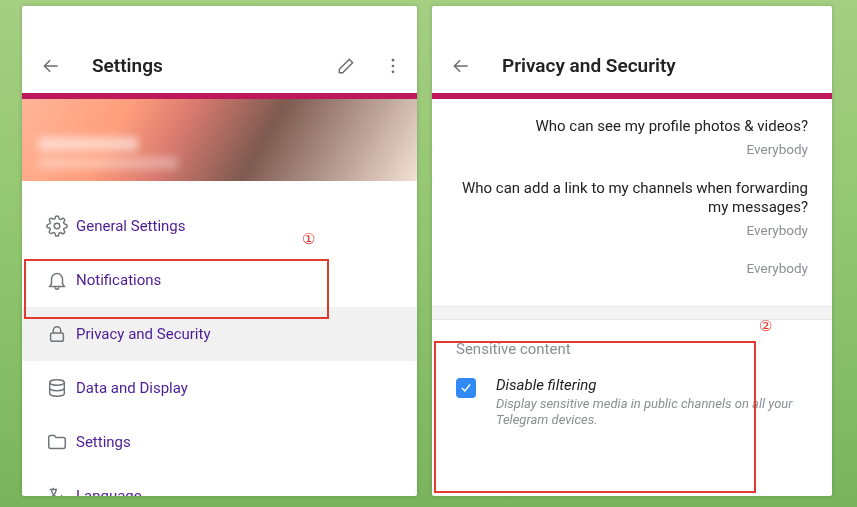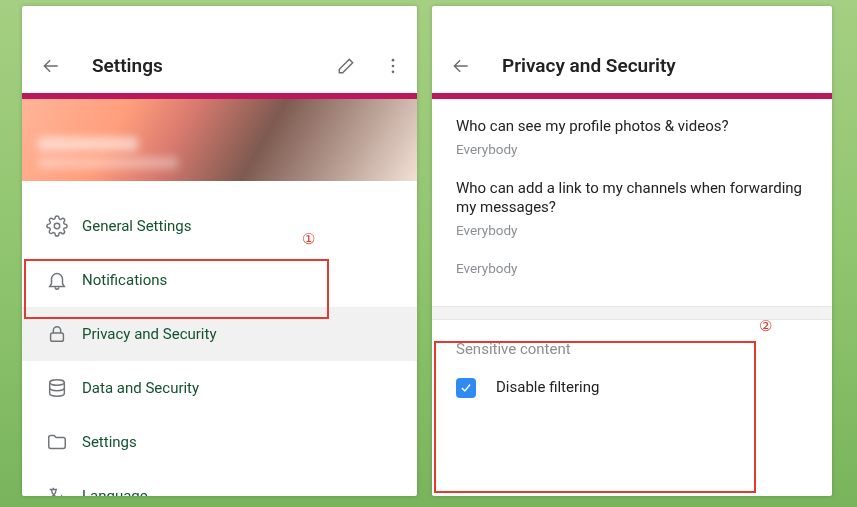--- a/index.html
+++ b/index.html
@@ -91,34 +91,35 @@
     border-radius: 3px;
   }
   .menu {
     padding-top: 18px;
   }
   .menu-item {
     height: 54px;
     display: flex;
     align-items: center;
     padding: 0 24px;
-    gap: 14px;
-    color: #14532d;
+    gap: 8px;
+    color: #4c1d95;
     font-size: 15px;
   }
   .menu-item.selected {
     background: #f1f1f1;
   }
   .menu-item .micon {
     width: 22px; height:22px;
     color: #707579;
   }
   .menu-item .micon svg { width:22px; height:22px; stroke: currentColor; fill:none; stroke-width:1.6; }
   .section {
     padding: 18px 24px 8px 24px;
+    text-align: right;
   }
   .q {
     font-size: 15px;
     color: #222;
     margin-bottom: 4px;
     line-height: 1.3;
   }
   .a {
     font-size: 13.5px;
     color: #8b8f93;
@@ -134,21 +135,22 @@
   .subhead {
     font-size: 15px;
     font-weight: 400;
     color: #8b8f93;
     padding: 20px 24px 8px 24px;
   }
   .checkrow {
     display: flex;
     gap: 20px;
     padding: 10px 24px 22px 24px;
-    align-items: flex-end;
+    align-items: flex-start;
+    font-style: italic;
   }
   .cbox {
     width: 20px; height: 20px;
     border-radius: 4px;
     background: #2f8af5;
     display: flex;
     align-items: center;
     justify-content: center;
     margin-top: 2px;
     flex-shrink: 0;
@@ -244,21 +246,21 @@
     </div>
 
     <div class="menu-item">
       <span class="micon">
         <svg viewBox="0 0 24 24">
             <ellipse cx="12" cy="6" rx="8" ry="3"></ellipse>
             <path d="M4 6v6c0 1.66 3.58 3 8 3s8-1.34 8-3V6"></path>
             <path d="M4 12v6c0 1.66 3.58 3 8 3s8-1.34 8-3v-6"></path>
           </svg>
       </span>
-      <span>Data and Security</span>
+      <span>Data and Display</span>
     </div>
 
     <div class="menu-item">
       <span class="micon">
         <svg viewBox="0 0 24 24">
             <path d="M3 7a2 2 0 012-2h4l2 2h8a2 2 0 012 2v8a2 2 0 01-2 2H5a2 2 0 01-2-2V7z"></path>
           </svg>
       </span>
       <span>Settings</span>
     </div>
@@ -304,20 +306,21 @@
   <div class="subhead">Sensitive content</div>
 
   <div class="checkrow">
     <div class="cbox">
       <svg viewBox="0 0 24 24">
           <path d="M5 12l5 5 9-11"></path>
         </svg>
     </div>
     <div>
       <div class="lbl">Disable filtering</div>
+      <div class="desc">Display sensitive media in public channels on all your Telegram devices.</div>
     </div>
   </div>
 </div>
 
 <div class="annot" style="left:24px; top:259px; width:301px; height:56px;"></div>
 <div class="annot-num" style="left:302px; top:230px;">①</div>
 
 <div class="annot" style="left:434px; top:341px; width:318px; height:148px;"></div>
 <div class="annot-num" style="left:759px; top:317px;">②</div>
 

